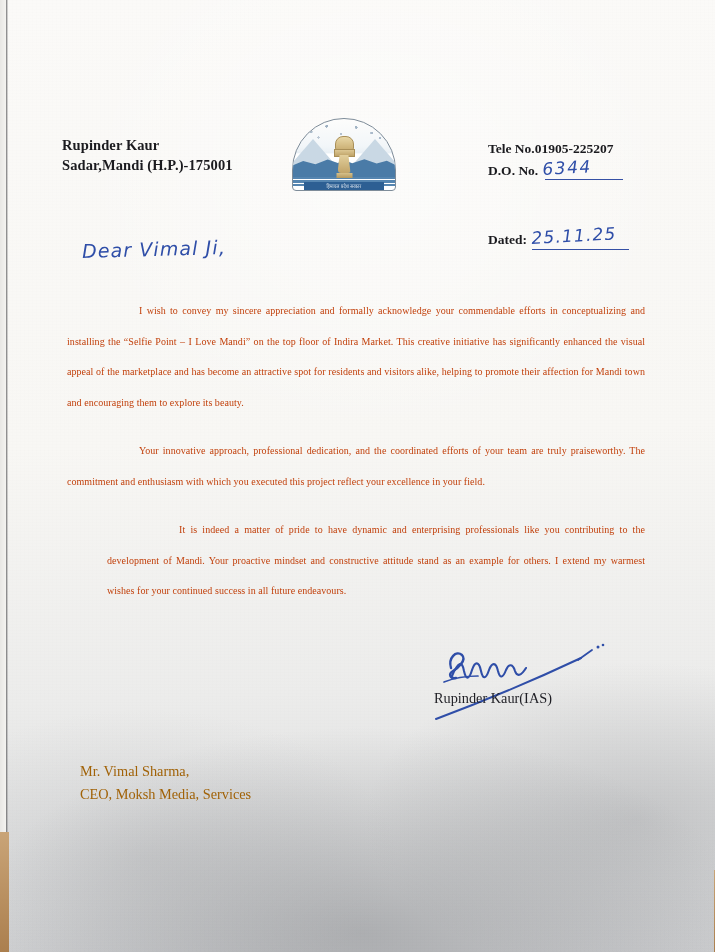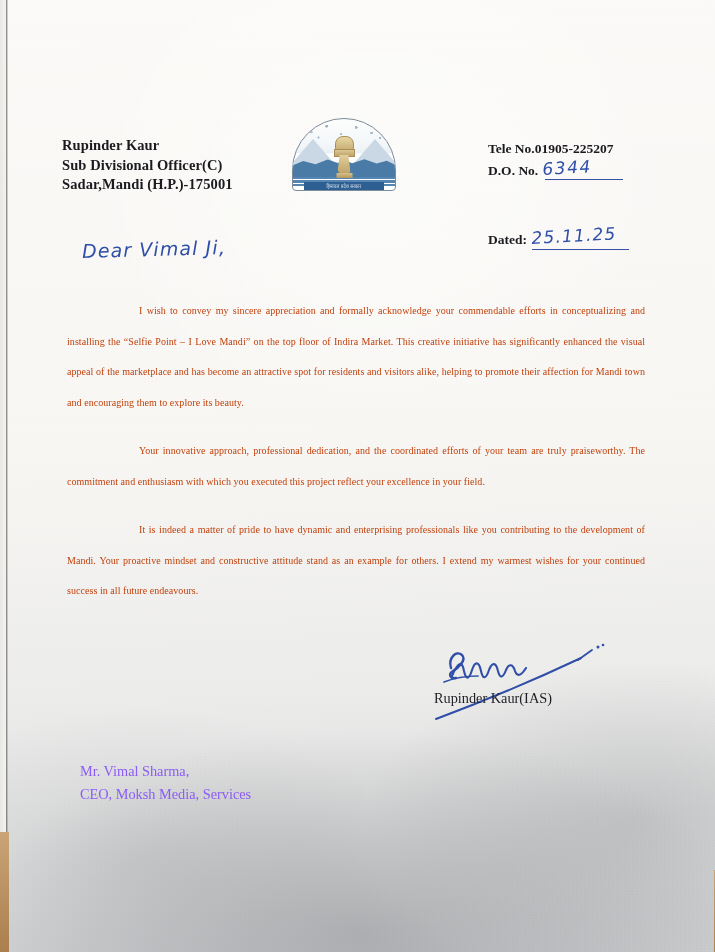--- a/index.html
+++ b/index.html
@@ -247,21 +247,21 @@
   .para {
     text-align: justify;
     text-justify: inter-word;
     font-size: 10px;
     line-height: 30.5px;
     color: #c2410c;
     text-indent: 72px;
     margin: 0 0 18px 0;
     letter-spacing: .05px;
   }
-  .para:last-child { margin-bottom: 0; }
+  .para:last-child { margin-bottom: 0; margin-left: 40px; }
 
   
   #signature-area {
     position: absolute;
     left: 406px; top: 624px;
     width: 250px; height: 105px;
   }
   #sig-flourish {
     position: absolute;
     left: 0; top: 0;
@@ -275,21 +275,21 @@
     color: #1e1e24;
     white-space: nowrap;
   }
 
   
   #recipient {
     position: absolute;
     left: 80px; top: 760px;
     font-size: 14.3px;
     line-height: 23px;
-    color: #8b5cf6;
+    color: #a16207;
   }
   #recipient div { white-space: nowrap; }
 </style>
 </head>
 <body>
 
 <div id="page">
 
   <div id="paper-surface"></div>
   <div id="grain"></div>
@@ -297,21 +297,20 @@
   <div id="left-edge"></div>
   <div class="corner-tan" id="corner-left"></div>
   <div class="corner-tan" id="corner-right"></div>
 
   <div id="content">
 
     <div id="letterhead">
 
       <div id="sender-block">
         <div>Rupinder Kaur</div>
-        <div>Sub Divisional Officer(C)</div>
         <div>Sadar,Mandi (H.P.)-175001</div>
       </div>
 
       <div id="contact-block">
         <div class="contact-row">
           <span>Tele No.01905-225207</span>
         </div>
         <div class="contact-row" style="position:relative;align-items:center;">
           <span>D.O. No.</span>
           <span class="hand">6344</span>

